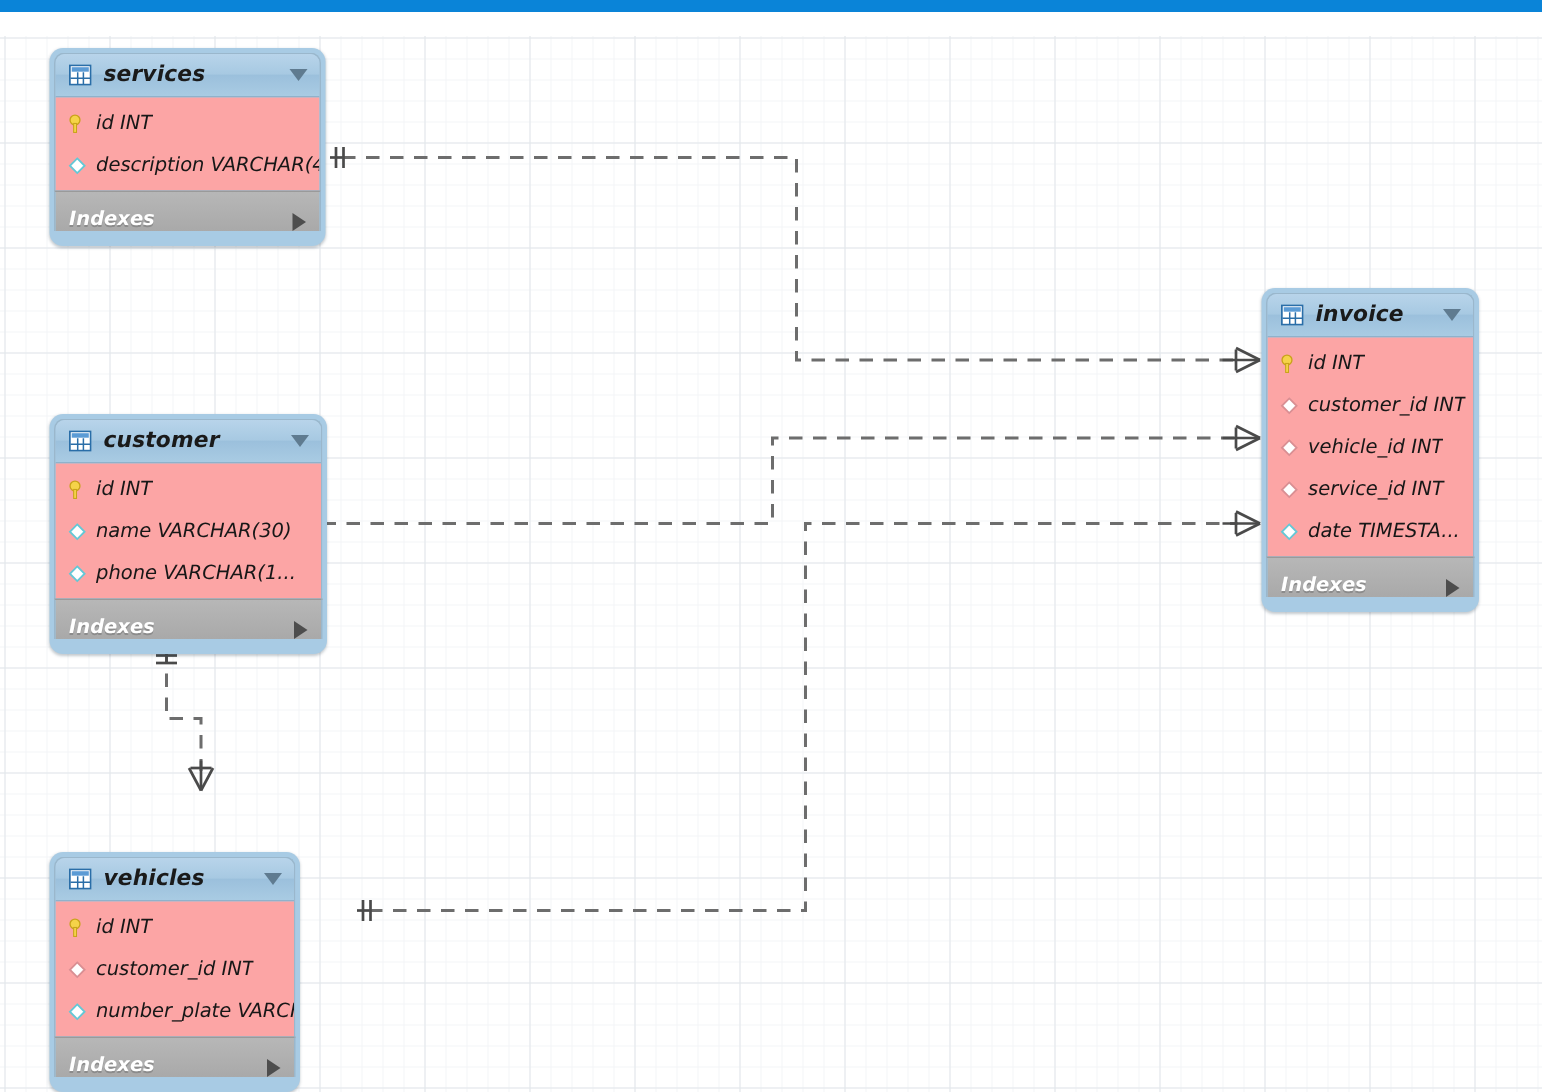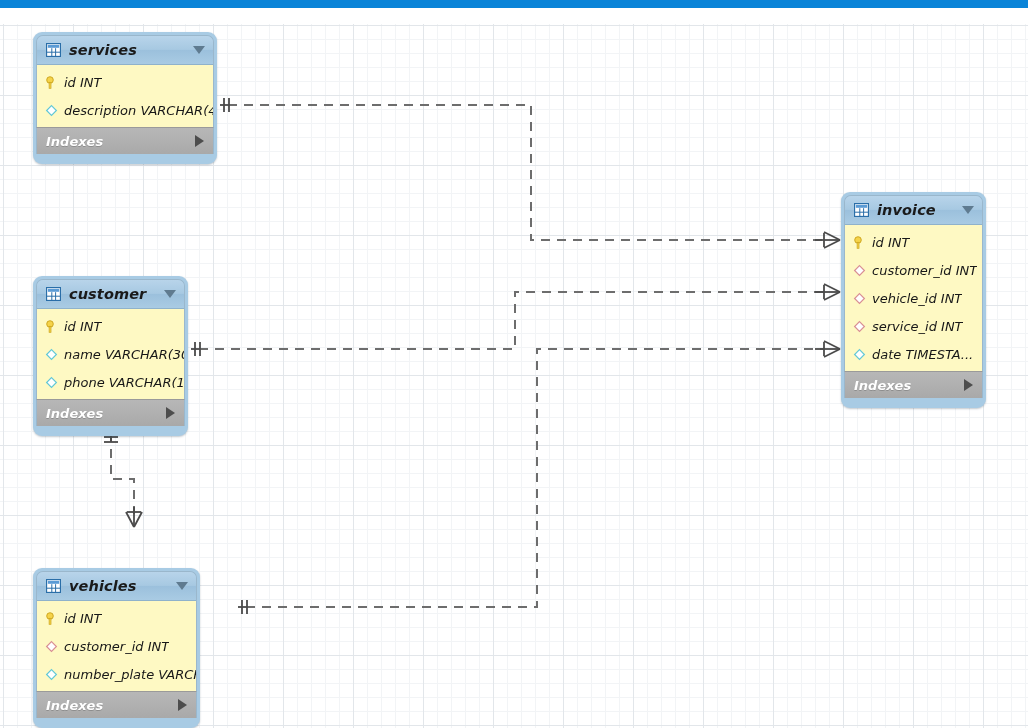--- a/index.html
+++ b/index.html
@@ -121,21 +121,21 @@
   .caret {
     width: 0; height: 0;
     flex: 0 0 auto;
     border-left: 6px solid transparent;
     border-right: 6px solid transparent;
     border-top: 8px solid #5f7b90;
     margin-left: 6px;
   }
 
   .tbl-cols {
-    background: #fef9c3;
+    background: #fca5a5;
     padding: 3px 0 3px 0;
   }
   .col-row {
     height: 28px;
     display: flex;
     align-items: center;
     padding-left: 8px;
     box-sizing: border-box;
     white-space: nowrap;
     overflow: hidden;
@@ -151,21 +151,21 @@
     font-size: 13px;
     color: #171717;
     overflow: hidden;
     text-overflow: clip;
     white-space: nowrap;
   }
 
   .tbl-indexes {
     height: 27px;
     display: flex;
-    align-items: center;
+    align-items: flex-end;
     padding: 0 9px 0 9px;
     box-sizing: border-box;
     background: linear-gradient(to bottom, #b7b7b7 0%, #a9a9a9 100%);
     border-top: 1px solid #9a9a9a;
     border-left: 1px solid #9ab7cc;
     border-right: 1px solid #9ab7cc;
     gap: 36px;
   }
   .idx-label {
     font-size: 13px;
@@ -284,21 +284,21 @@
             <span class="col-label">description VARCHAR(4...</span>
           </div>
         </div>
       </div>
       <div class="tbl-indexes">
         <span class="idx-label">Indexes</span>
         <span class="idx-arrow"></span>
       </div>
     </div>
 
-    <div class="tbl" style="left:33px; top:252px; width:155px;">
+    <div class="tbl" style="left:33px; top:252px; width:185px;">
       <div class="tbl-inner">
         <div class="tbl-header">
           <svg class="tbl-icon" viewBox="0 0 15 14">
             <rect x="0.5" y="0.5" width="14" height="13" fill="#ffffff" stroke="#2a6ea8" stroke-width="1.3"></rect>
             <rect x="1.8" y="1.8" width="11.4" height="3" fill="#5b9bd5"></rect>
             <line x1="5.8" y1="5.2" x2="5.8" y2="13.5" stroke="#2a6ea8" stroke-width="1"></line>
             <line x1="9.6" y1="5.2" x2="9.6" y2="13.5" stroke="#2a6ea8" stroke-width="1"></line>
             <line x1="1" y1="9.2" x2="14" y2="9.2" stroke="#2a6ea8" stroke-width="1"></line>
           </svg>
           <span class="tbl-title">customer</span>

